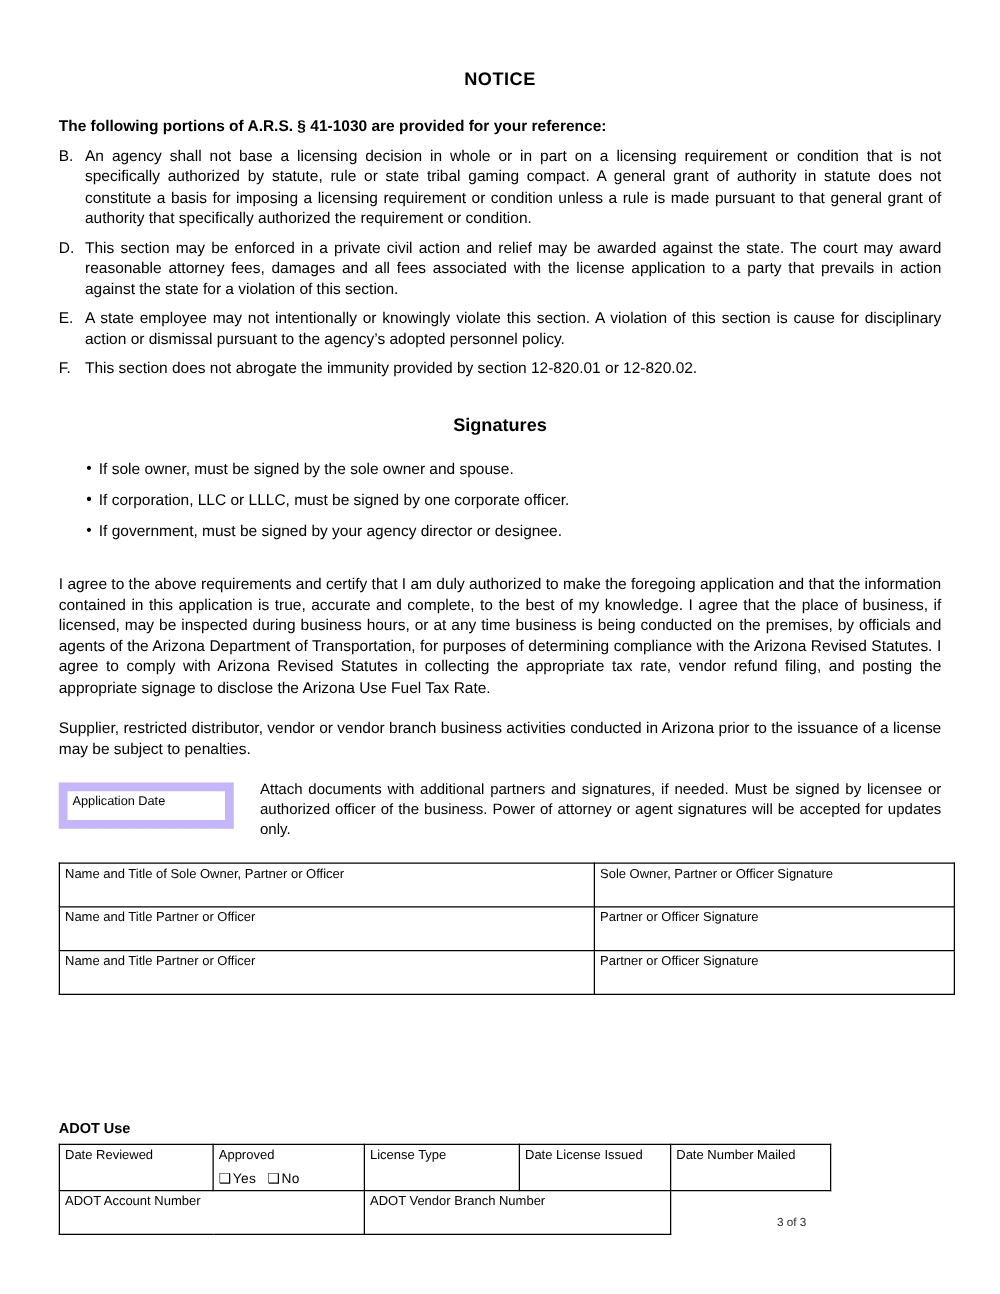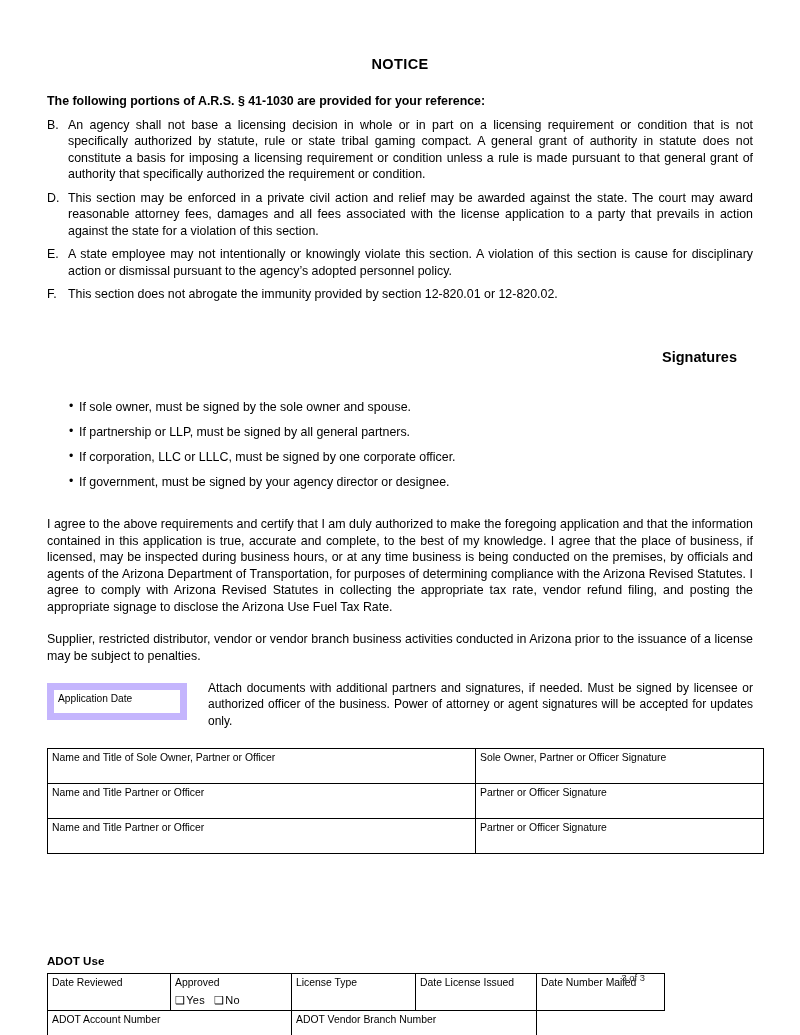--- a/index.html
+++ b/index.html
@@ -32,24 +32,24 @@
   
   .doc-title {
     text-align: center;
     font-size: 14.5px;
     font-weight: bold;
     letter-spacing: 0.4px;
     margin: 0;
     padding-top: 56px;
   }
   .section-title {
-    text-align: right;
+    text-align: center;
     font-size: 14.5px;
     font-weight: bold;
-    margin: 16px;
+    margin: 0;
     padding-top: 30px;
   }
   .lead-bold {
     font-size: 12.4px;
     font-weight: bold;
     margin: 0;
     padding-top: 22px;
     line-height: 1.28;
   }
 
@@ -235,21 +235,20 @@
 
     <h2 class="section-title">Signatures</h2>
 
     <ul class="sig-list">
       <li class="sig-item">
         <span class="dot">•</span>
         <span>If sole owner, must be signed by the sole owner and spouse.</span>
       </li>
       <li class="sig-item">
         <span class="dot">•</span>
-        <span>If partnership or LLP, must be signed by all general partners.</span>
       </li>
       <li class="sig-item">
         <span class="dot">•</span>
         <span>If corporation, LLC or LLLC, must be signed by one corporate officer.</span>
       </li>
       <li class="sig-item">
         <span class="dot">•</span>
         <span>If government, must be signed by your agency director or designee.</span>
       </li>
     </ul>

